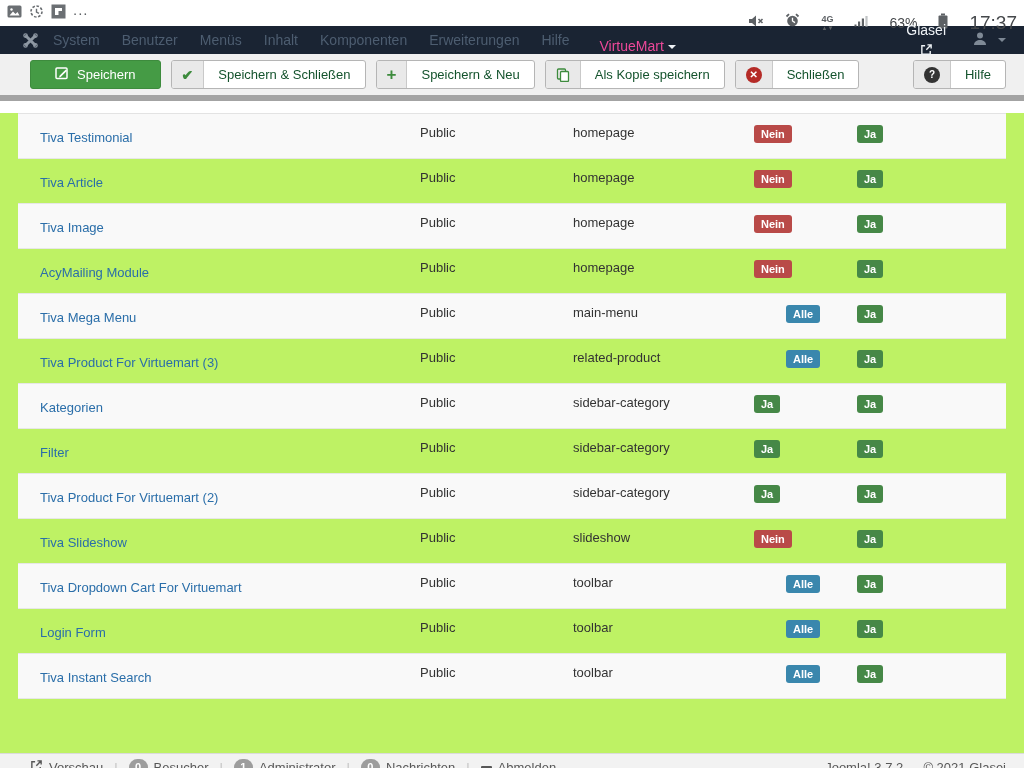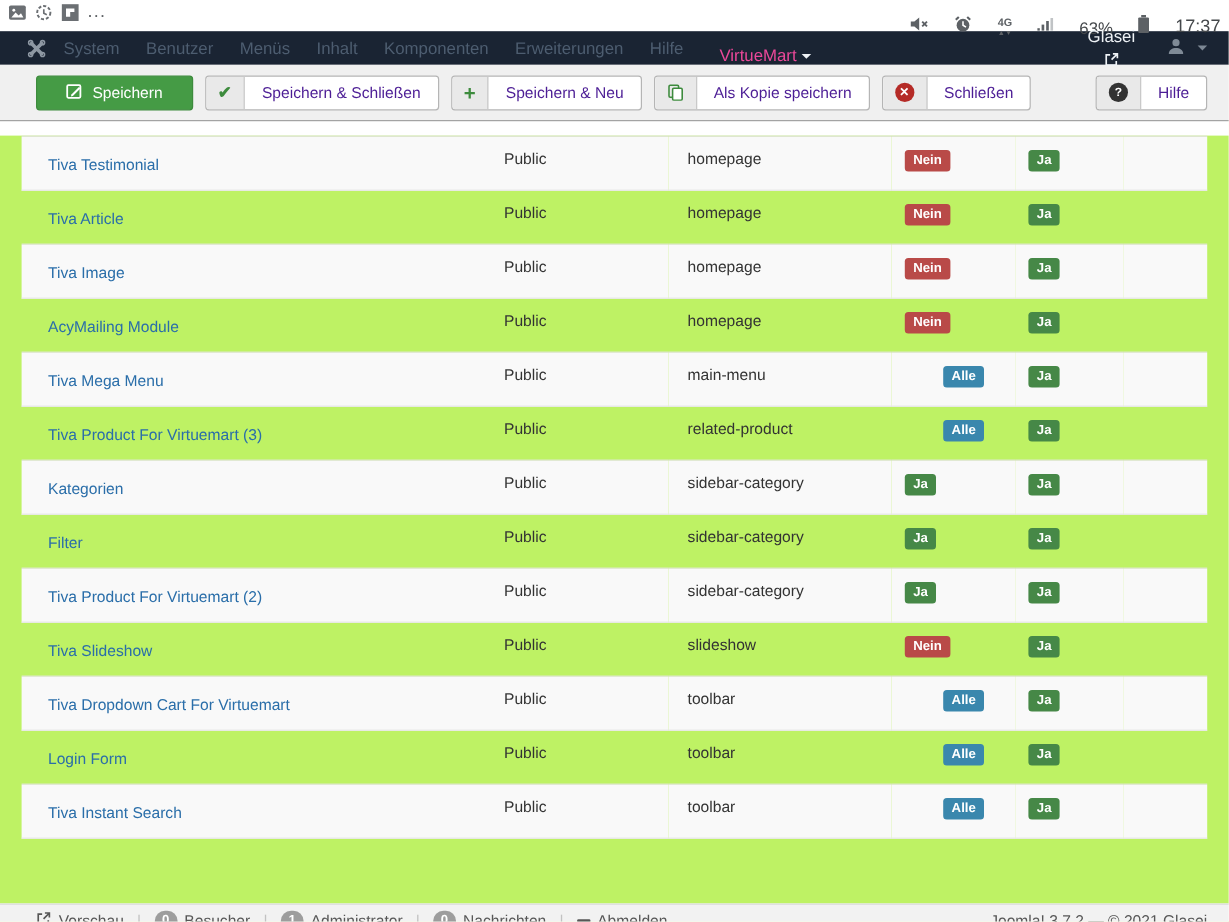--- a/index.html
+++ b/index.html
@@ -6,49 +6,49 @@
   html,body { width:1024px; height:768px; overflow:hidden; background:#fff;
     font-family:"Liberation Sans", sans-serif; }
 
   
   .status-bar { height:26px; background:#ffffff; display:flex; align-items:center;
     padding:0 7px; color:#45484b; }
   .sb-left { display:flex; align-items:center; gap:7px; }
   .sb-right { margin-left:auto; display:flex; align-items:center; gap:21px;margin-top:19px; }
   .sb-ellipsis { font-size:15px; color:#5d6165; letter-spacing:1px; line-height:10px; margin-top:-6px; }
   .sb-text { font-size:14px; color:#45484b; }
-  .sb-time { font-size:15px; }
+  .sb-time { font-size:19px; }
   .net-4g { display:flex; flex-direction:column; align-items:center; line-height:1; color:#5d6165; }
   .net-4g .g { font-size:9px; font-weight:bold; }
   .net-4g .arrows { font-size:6px; margin-top:1px; }
 
   
   .nav-bar { height:28px; background:#1a2433; display:flex; align-items:center;
     padding:1px 12px; font-size:14px; }
   .joomla-logo { margin:0 14px 0 10px; display:flex; }
   .nav-item { color:#4d5d70; margin-right:22px; cursor:default; }
   .nav-item-active { color:#ec4899; margin-right:4px;margin-top:12px; }
   .caret-down { display:inline-block; width:0; height:0; border-left:4px solid transparent;
     border-right:4px solid transparent; border-top:4px solid #eef2f6; margin-left:4px; vertical-align:middle; }
   .nav-spacer { flex:1; }
   .site-link { color:#eef2f6; display:flex; align-items:center; gap:5px; margin-right:26px;flex-direction:column; }
   .user-menu { display:flex; align-items:center; gap:6px; margin-right:6px; }
   .caret-gray { border-top-color:#7c8794; }
 
   
-  .toolbar { height:47px; background:#f0f0f0; border-bottom:1px solid #a3a3a3;
+  .toolbar { height:47px; background:#f0f0f0; border-bottom:6px solid #a3a3a3;
     display:flex; align-items:center; padding:0 18px 0 30px; gap:10px; }
   .btn { display:inline-flex; align-items:stretch; height:29px; border-radius:3px;
     font-size:13px; cursor:pointer; }
   .btn-primary { background:#459b45; border:1px solid #3d8b3d; color:#fff;
     align-items:center; padding:0 24px; gap:8px; }
   .btn-combo { background:#fff; border:1px solid #b5b5b5; overflow:hidden; }
   .btn-icon-cell { background:#e9e9e9; border-right:1px solid #c9c9c9; display:flex;
     align-items:center; justify-content:center; padding:0 10px; }
-  .btn-label-cell { display:flex; align-items:center; padding:0 14px; color:#4c1d95; }
+  .btn-label-cell { display:flex; align-items:center; padding:0 14px; color:#14532d; }
   .btn-help { margin-left:auto; }
   .icon-check { color:#3d8b3d; font-size:14px; font-weight:bold; }
   .icon-plus { color:#3d8b3d; font-size:17px; font-weight:bold; line-height:1; }
   .circle-icon { width:16px; height:16px; border-radius:50%; display:flex; align-items:center;
     justify-content:center; color:#fff; font-size:10px; font-weight:bold; }
   .circle-red { background:#b52b27; }
   .circle-dark { background:#333; }
 
   
   .content { height:640px; background:#bef264; }

